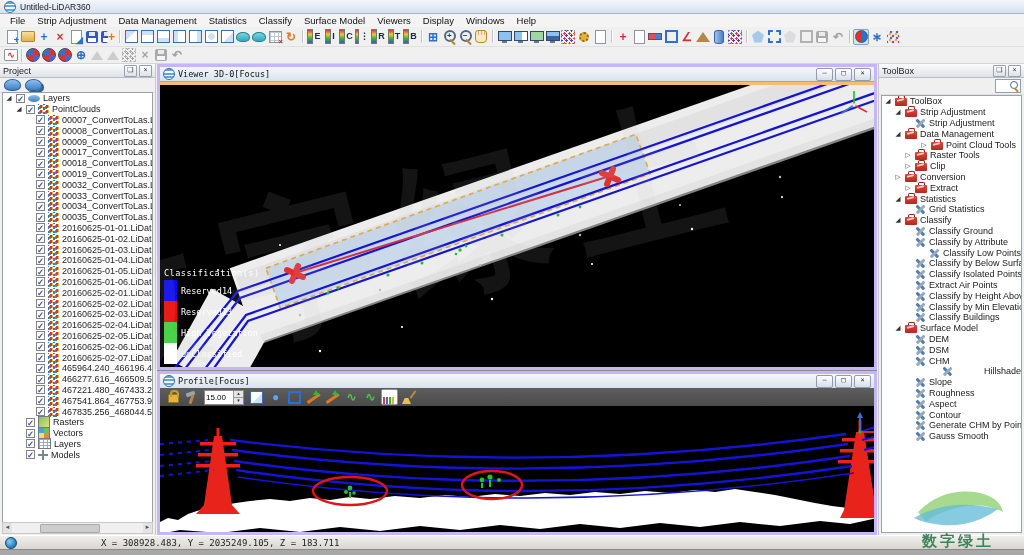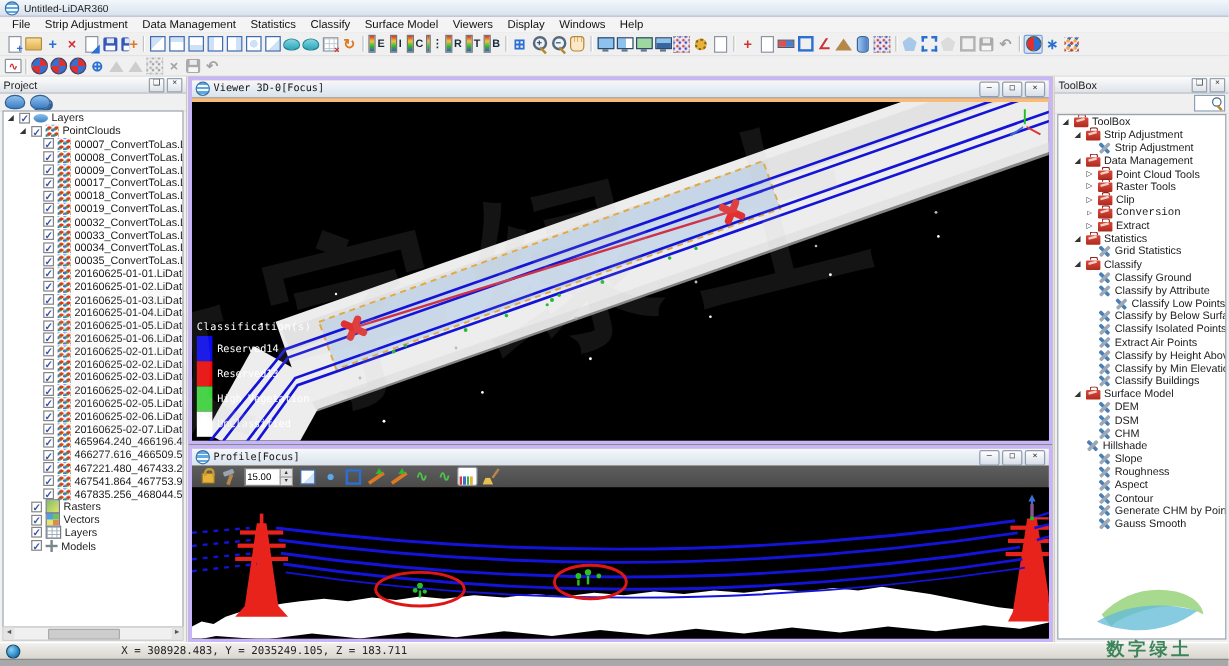--- a/index.html
+++ b/index.html
@@ -821,36 +821,36 @@
         <div class="trow" style="padding-left: 22px;">
           <span class="exp"></span>
           <span class="tico tico-tool"></span>
           <span class="tlabel">Strip Adjustment</span>
         </div>
         <div class="trow" style="padding-left: 12px;">
           <span class="exp">◢</span>
           <span class="tico tico-box"></span>
           <span class="tlabel">Data Management</span>
         </div>
-        <div class="trow" style="padding-left: 22px;">
+        <div class="trow" style="padding-left: 38px;">
           <span class="exp">▷</span>
           <span class="tico tico-box"></span>
           <span class="tlabel">Point Cloud Tools</span>
         </div>
         <div class="trow" style="padding-left: 22px;">
           <span class="exp">▷</span>
           <span class="tico tico-box"></span>
           <span class="tlabel">Raster Tools</span>
         </div>
         <div class="trow" style="padding-left: 22px;">
           <span class="exp">▷</span>
           <span class="tico tico-box"></span>
           <span class="tlabel">Clip</span>
         </div>
-        <div class="trow" style="padding-left: 22px; font-family: Liberation Mono, monospace;">
+        <div class="trow" style="padding-left: 12px;">
           <span class="exp">▷</span>
           <span class="tico tico-box"></span>
           <span class="tlabel">Conversion</span>
         </div>
         <div class="trow" style="padding-left: 22px;">
           <span class="exp">▷</span>
           <span class="tico tico-box"></span>
           <span class="tlabel">Extract</span>
         </div>
         <div class="trow" style="padding-left: 12px;">
@@ -926,21 +926,21 @@
         <div class="trow" style="padding-left: 22px;">
           <span class="exp"></span>
           <span class="tico tico-tool"></span>
           <span class="tlabel">DSM</span>
         </div>
         <div class="trow" style="padding-left: 22px;">
           <span class="exp"></span>
           <span class="tico tico-tool"></span>
           <span class="tlabel">CHM</span>
         </div>
-        <div class="trow" style="padding-left: 12px;">
+        <div class="trow" style="padding-left: 22px; justify-content: space-between;">
           <span class="exp"></span>
           <span class="tico tico-tool"></span>
           <span class="tlabel">Hillshade</span>
         </div>
         <div class="trow" style="padding-left: 22px;">
           <span class="exp"></span>
           <span class="tico tico-tool"></span>
           <span class="tlabel">Slope</span>
         </div>
         <div class="trow" style="padding-left: 22px;">

